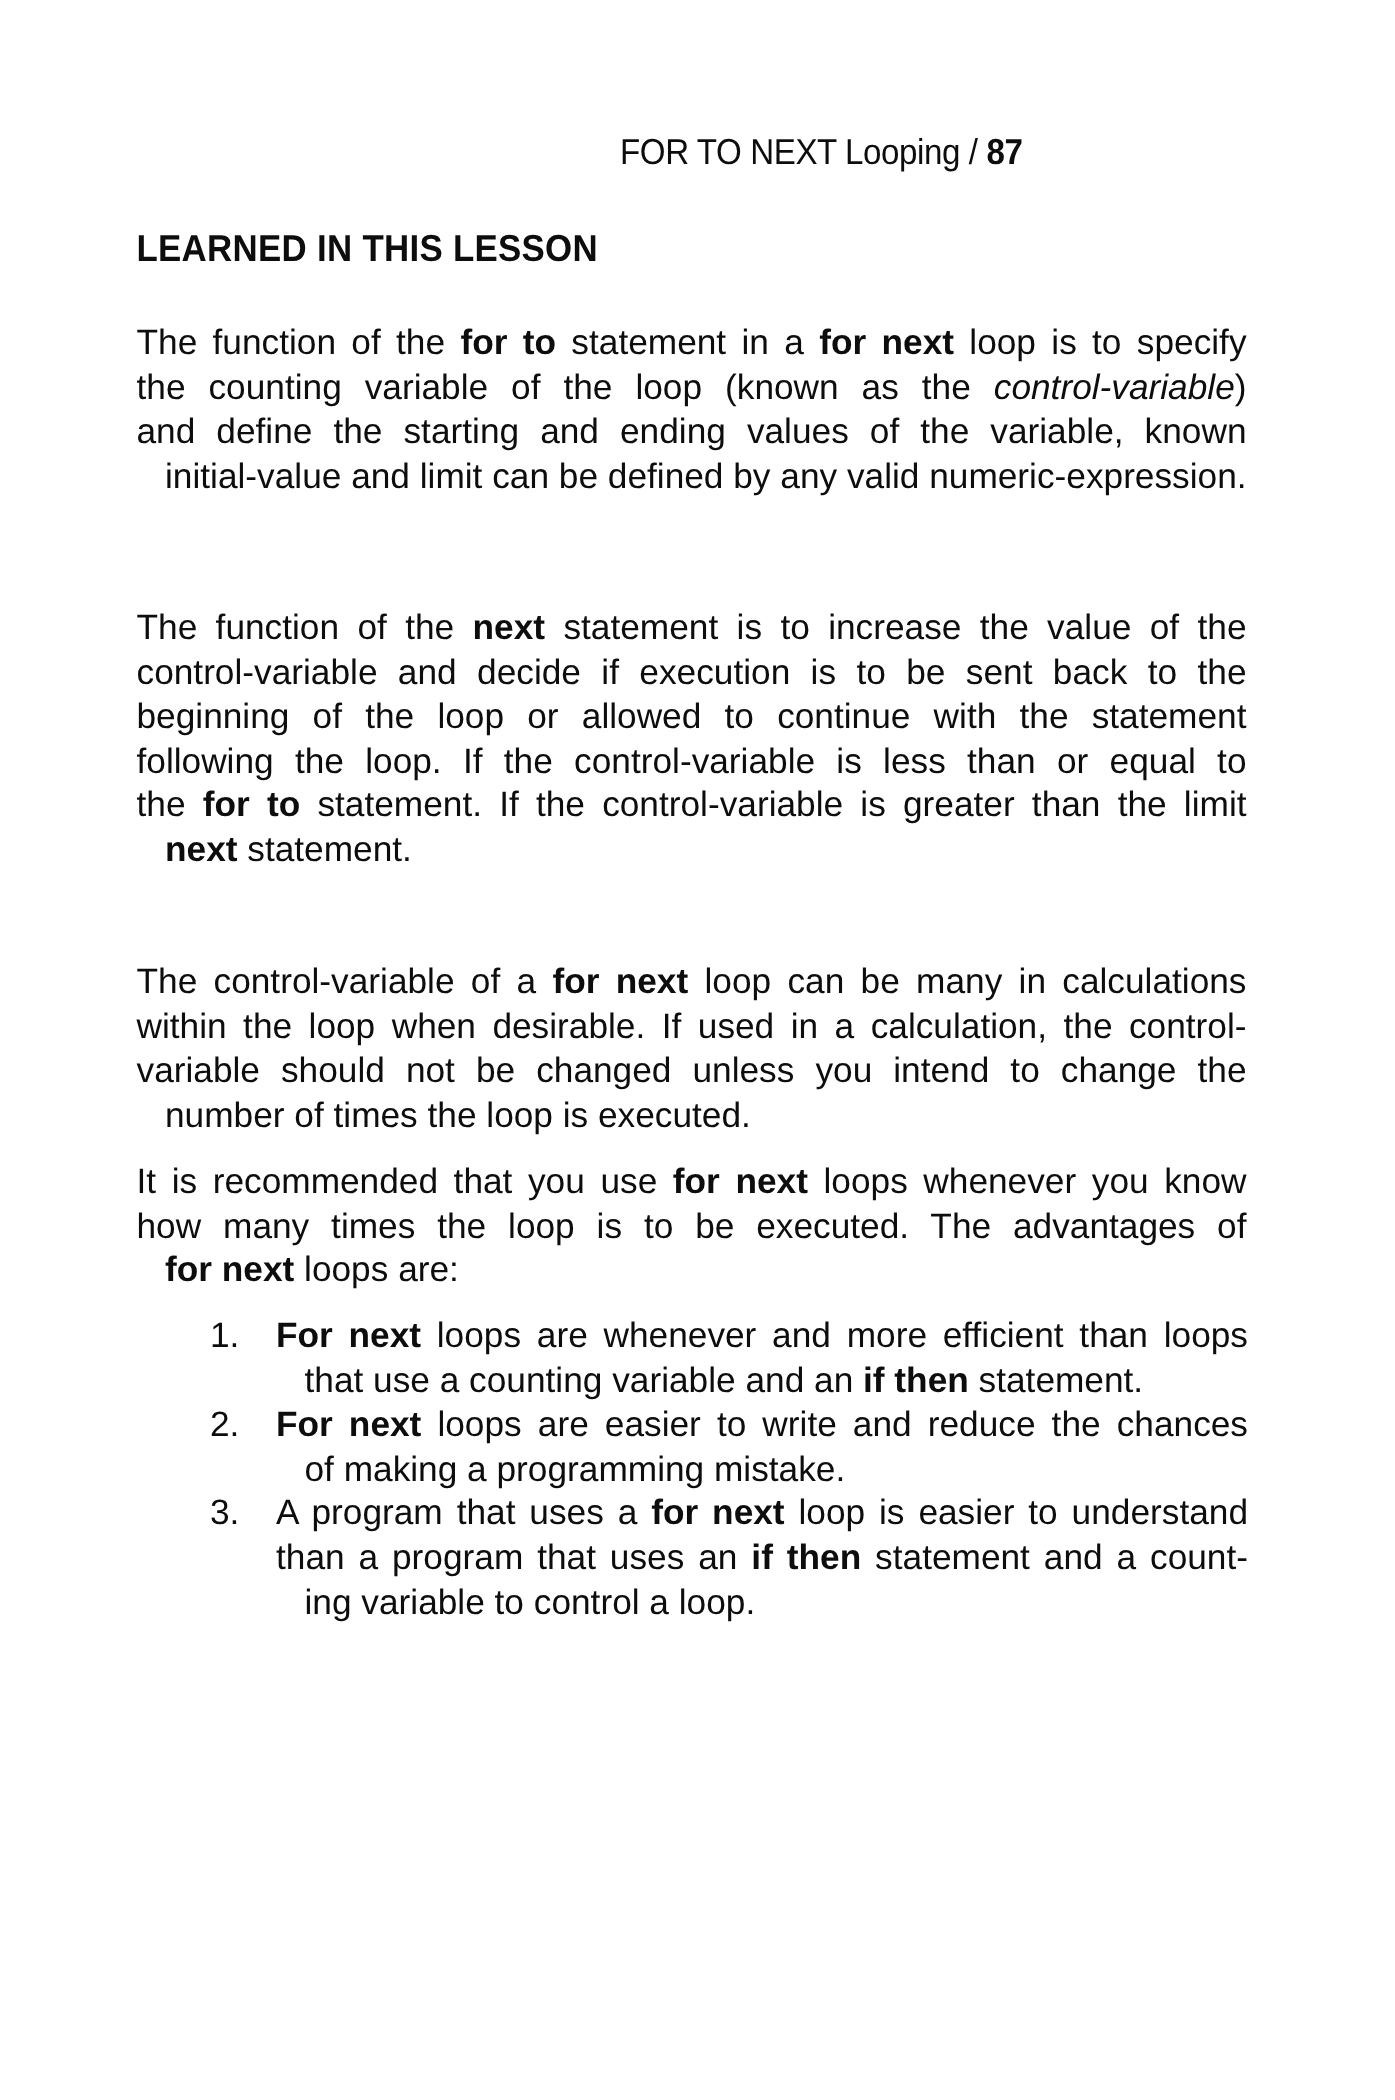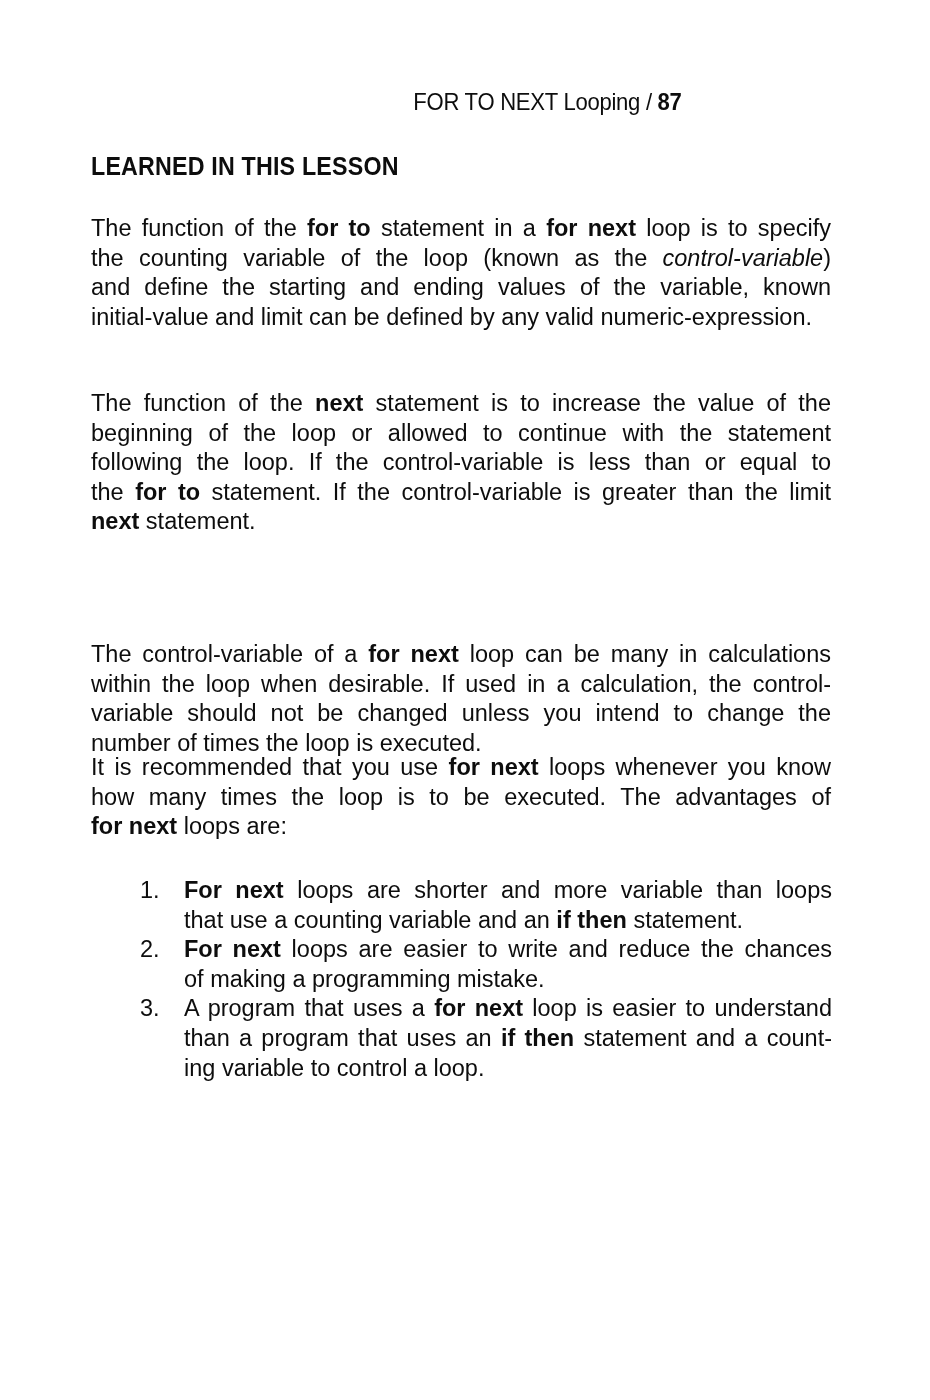--- a/index.html
+++ b/index.html
@@ -51,21 +51,21 @@
     font-size: 23.5px;
     line-height: 29.6px;
   }
   .line {
     display: block;
     white-space: nowrap;
     text-align: justify;
     text-align-last: justify;
     height: 29.6px;
   }
-  .line.last { text-align-last: left; }
+  .line.last { text-align-last: left; margin-left: 19px; }
   .b { font-weight: bold; }
   .i { font-style: italic; margin-top: 48px; }
   .list {
     position: absolute;
     left: 140px;
     width: 692px;
     top: 876px;
     font-family: "Liberation Sans", sans-serif;
     font-size: 23.5px;
     line-height: 29.6px;
@@ -84,44 +84,45 @@
   <div class="running-head"><span>FOR TO NEXT Looping / </span><span class="num">87</span></div>
 
   <div class="section-title">LEARNED IN THIS LESSON</div>
 
   <div class="para" style="top:214px">
       <span class="line"><span>The function of the </span><span class="b">for to</span><span> statement in a </span><span class="b">for next</span><span> loop is to specify</span></span>
       <span class="line"><span>the counting variable of the loop (known as the </span><span class="i">control-variable</span><span>)</span></span>
       <span class="line"><span>and define the starting and ending values of the variable, known</span></span>
       <span class="line last"><span>initial-value and limit can be defined by any valid numeric-expression.</span></span>
     </div>
-  <div class="para" style="top:389px">
+  <div class="para" style="top:404px">
       <span class="line"><span>The function of the </span><span class="b">next</span><span> statement is to increase the value of the</span></span>
+      <span class="line"><span>control-variable and decide if execution is to be sent back to the</span></span>
       <span class="line"><span>beginning of the loop or allowed to continue with the statement</span></span>
       <span class="line"><span>following the loop. If the control-variable is less than or equal to</span></span>
       <span class="line"><span>the </span><span class="b">for to</span><span> statement. If the control-variable is greater than the limit</span></span>
       <span class="line last"><span class="b">next</span><span> statement.</span></span>
     </div>
   <div class="para" style="top:640px">
       <span class="line"><span>The control-variable of a </span><span class="b">for next</span><span> loop can be many in calculations</span></span>
       <span class="line"><span>within the loop when desirable. If used in a calculation, the control-</span></span>
       <span class="line"><span>variable should not be changed unless you intend to change the</span></span>
       <span class="line last"><span>number of times the loop is executed.</span></span>
     </div>
-  <div class="para" style="top:753px">
+  <div class="para" style="top:773px">
       <span class="line"><span>It is recommended that you use </span><span class="b">for next</span><span> loops whenever you know</span></span>
       <span class="line"><span>how many times the loop is to be executed. The advantages of</span></span>
       <span class="line last"><span class="b">for next</span><span> loops are:</span></span>
     </div>
 
   <div class="list">
     <div class="list-item">
       <span class="list-num">1.</span>
       <div class="list-body">
-          <span class="line"><span class="b">For next</span><span> loops are shorter and more variable than loops</span></span>
+          <span class="line"><span class="b">For next</span><span> loops are whenever and more efficient than loops</span></span>
           <span class="line last"><span>that use a counting variable and an </span><span class="b">if then</span><span> statement.</span></span>
         </div>
     </div>
     <div class="list-item">
       <span class="list-num">2.</span>
       <div class="list-body">
           <span class="line"><span class="b">For next</span><span> loops are easier to write and reduce the chances</span></span>
           <span class="line last"><span>of making a programming mistake.</span></span>
         </div>
     </div>

